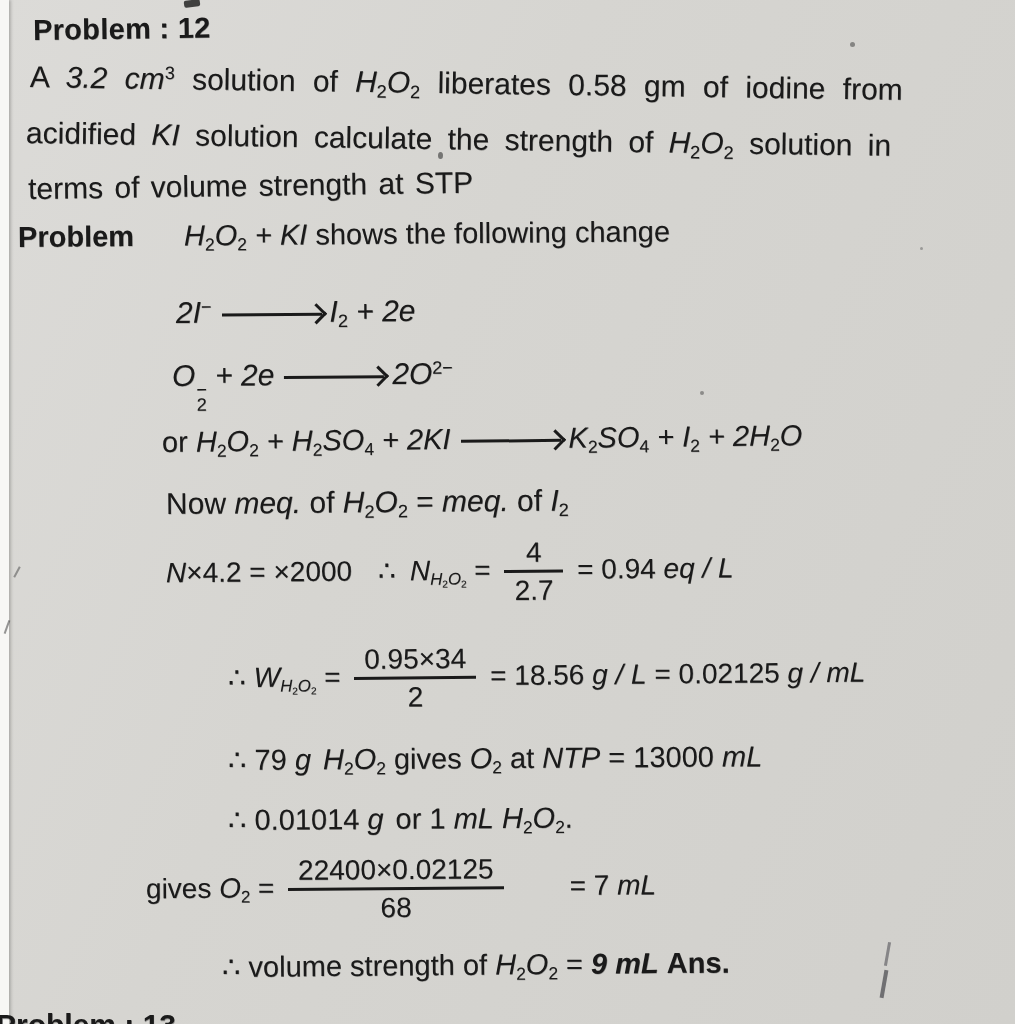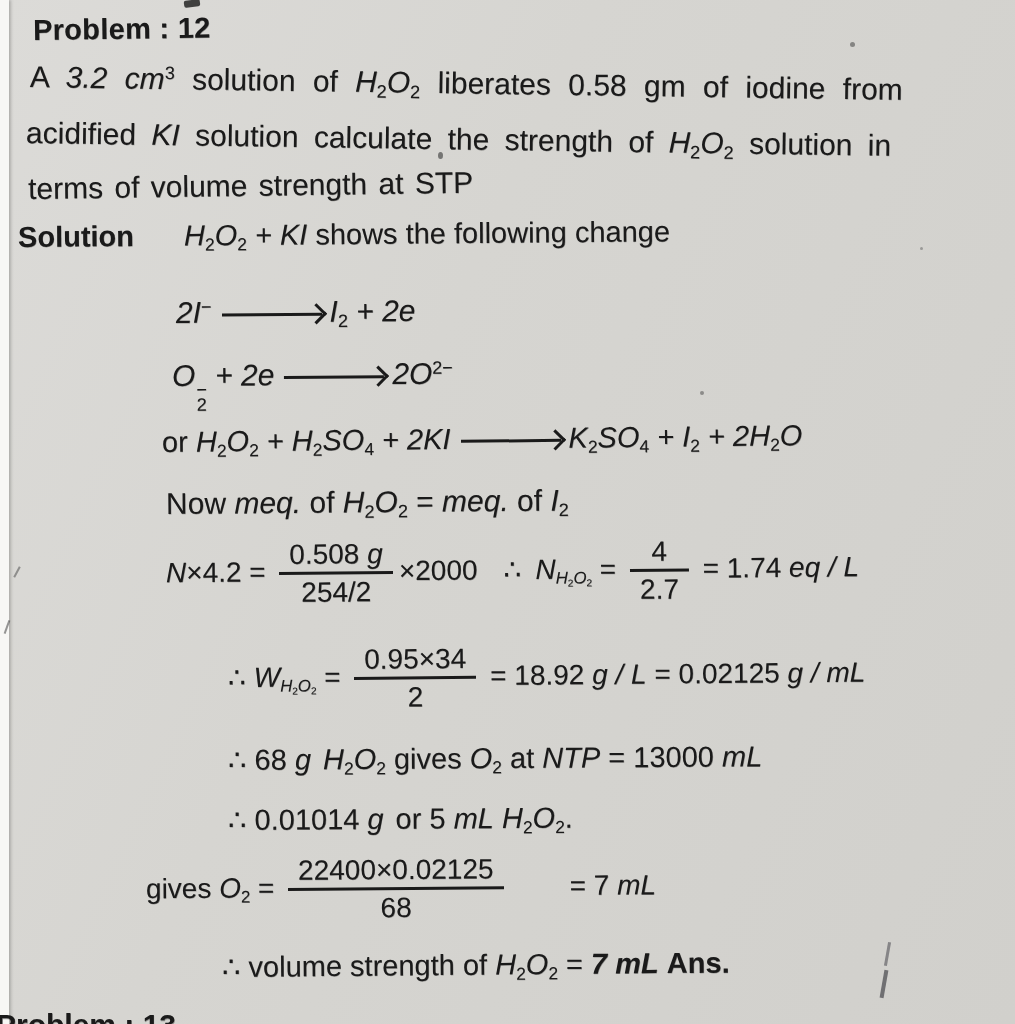--- a/index.html
+++ b/index.html
@@ -93,40 +93,37 @@
   <div class="artifact dot-a"></div>
   <div class="artifact dot-b"></div>
   <div class="artifact dot-c"></div>
   <div class="artifact dot-d"></div>
   <div class="artifact tick-a"></div>
   <div class="artifact tick-b"></div>
 <div class="line line-0"><span class="bd">Problem : 12</span></div>
     <div class="line line-1"><span>A </span><span class="it">3.2 cm</span><span class="su">3</span><span> solution of </span><span class="it">H</span><span class="sb">2</span><span class="it">O</span><span class="sb">2</span><span> liberates 0.58 gm of iodine from</span></div>
     <div class="line line-2"><span>acidified </span><span class="it">KI</span><span> solution calculate the strength of </span><span class="it">H</span><span class="sb">2</span><span class="it">O</span><span class="sb">2</span><span> solution in</span></div>
     <div class="line line-3"><span>terms of volume strength at STP</span></div>
-    <div class="line line-4"><span class="bd">Solution</span><span class="gap" style="width: 50px;"></span><span class="it">H</span><span class="sb">2</span><span class="it">O</span><span class="sb">2</span><span class="it"> + KI</span><span> shows the following change</span></div>
+    <div class="line line-4"><span class="bd">Problem</span><span class="gap" style="width: 50px;"></span><span class="it">H</span><span class="sb">2</span><span class="it">O</span><span class="sb">2</span><span class="it"> + KI</span><span> shows the following change</span></div>
     <div class="line line-5"><span class="it">2I</span><span class="su">−</span><span class="arw"></span><span class="it">I</span><span class="sb">2</span><span class="it"> + 2e</span></div>
     <div class="line line-6"><span class="it">O</span><span class="stk">
         <span>−</span>
         <span>2</span>
       </span><span class="it"> + 2e</span><span class="arw"></span><span class="it">2O</span><span class="su">2−</span></div>
     <div class="line line-7"><span>or </span><span class="it">H</span><span class="sb">2</span><span class="it">O</span><span class="sb">2</span><span class="it"> + H</span><span class="sb">2</span><span class="it">SO</span><span class="sb">4</span><span class="it"> + 2KI</span><span class="arw"></span><span class="it">K</span><span class="sb">2</span><span class="it">SO</span><span class="sb">4</span><span class="it"> + I</span><span class="sb">2</span><span class="it"> + 2H</span><span class="sb">2</span><span class="it">O</span></div>
     <div class="line line-8"><span>Now </span><span class="it">meq.</span><span> of </span><span class="it">H</span><span class="sb">2</span><span class="it">O</span><span class="sb">2</span><span> = </span><span class="it">meq.</span><span> of </span><span class="it">I</span><span class="sb">2</span></div>
-    <div class="line line-9"><span class="it">N</span><span>×4.2 = </span><span class="frac">
-        <span class="num"><span>0.508 </span><span class="it">g</span></span>
-        <span class="den"><span>254/2</span></span>
-      </span><span>×2000</span><span class="gap" style="width: 26px;"></span><span>∴</span><span class="gap" style="width: 14px;"></span><span class="it">N</span><span class="sb"><span class="it">H</span><span class="sb">2</span><span class="it">O</span><span class="sb">2</span></span><span> = </span><span class="frac">
+    <div class="line line-9"><span class="it">N</span><span>×4.2 = </span><span>×2000</span><span class="gap" style="width: 26px;"></span><span>∴</span><span class="gap" style="width: 14px;"></span><span class="it">N</span><span class="sb"><span class="it">H</span><span class="sb">2</span><span class="it">O</span><span class="sb">2</span></span><span> = </span><span class="frac">
         <span class="num"><span>4</span></span>
         <span class="den"><span>2.7</span></span>
-      </span><span> = 1.74 </span><span class="it">eq / L</span></div>
+      </span><span> = 0.94 </span><span class="it">eq / L</span></div>
     <div class="line line-10"><span>∴ </span><span class="it">W</span><span class="sb"><span class="it">H</span><span class="sb">2</span><span class="it">O</span><span class="sb">2</span></span><span> = </span><span class="frac">
         <span class="num"><span>0.95×34</span></span>
         <span class="den"><span>2</span></span>
-      </span><span> = 18.92 </span><span class="it">g / L</span><span> = 0.02125 </span><span class="it">g / mL</span></div>
-    <div class="line line-11"><span>∴ 68 </span><span class="it">g</span><span class="gap" style="width: 12px;"></span><span class="it">H</span><span class="sb">2</span><span class="it">O</span><span class="sb">2</span><span> gives </span><span class="it">O</span><span class="sb">2</span><span> at </span><span class="it">NTP</span><span> = 13000 </span><span class="it">mL</span></div>
-    <div class="line line-12"><span>∴ 0.01014 </span><span class="it">g</span><span class="gap" style="width: 12px;"></span><span>or 5 </span><span class="it">mL</span><span class="gap" style="width: 8px;"></span><span class="it">H</span><span class="sb">2</span><span class="it">O</span><span class="sb">2</span><span>.</span></div>
+      </span><span> = 18.56 </span><span class="it">g / L</span><span> = 0.02125 </span><span class="it">g / mL</span></div>
+    <div class="line line-11"><span>∴ 79 </span><span class="it">g</span><span class="gap" style="width: 12px;"></span><span class="it">H</span><span class="sb">2</span><span class="it">O</span><span class="sb">2</span><span> gives </span><span class="it">O</span><span class="sb">2</span><span> at </span><span class="it">NTP</span><span> = 13000 </span><span class="it">mL</span></div>
+    <div class="line line-12"><span>∴ 0.01014 </span><span class="it">g</span><span class="gap" style="width: 12px;"></span><span>or 1 </span><span class="it">mL</span><span class="gap" style="width: 8px;"></span><span class="it">H</span><span class="sb">2</span><span class="it">O</span><span class="sb">2</span><span>.</span></div>
     <div class="line line-13"><span>gives </span><span class="it">O</span><span class="sb">2</span><span> = </span><span class="frac">
         <span class="num"><span>22400×0.02125</span></span>
         <span class="den"><span>68</span></span>
       </span><span class="gap" style="width: 60px;"></span><span>= 7 </span><span class="it">mL</span></div>
-    <div class="line line-14"><span>∴ volume strength of </span><span class="it">H</span><span class="sb">2</span><span class="it">O</span><span class="sb">2</span><span> = </span><span class="bi">7 mL</span><span> </span><span class="bd">Ans.</span></div>
+    <div class="line line-14"><span>∴ volume strength of </span><span class="it">H</span><span class="sb">2</span><span class="it">O</span><span class="sb">2</span><span> = </span><span class="bi">9 mL</span><span> </span><span class="bd">Ans.</span></div>
     <div class="line line-15"><span class="bd">Problem : 13</span></div>
   </div>
 
 </body></html>

